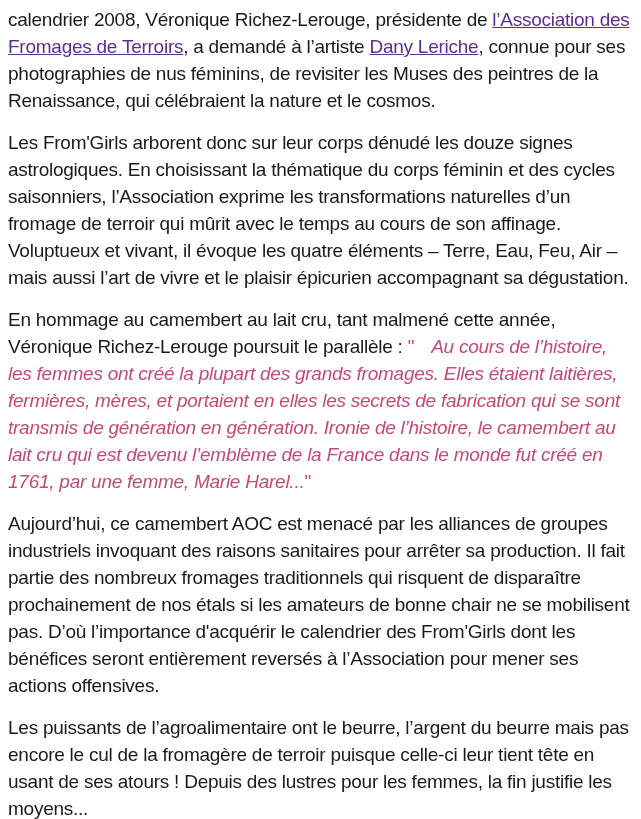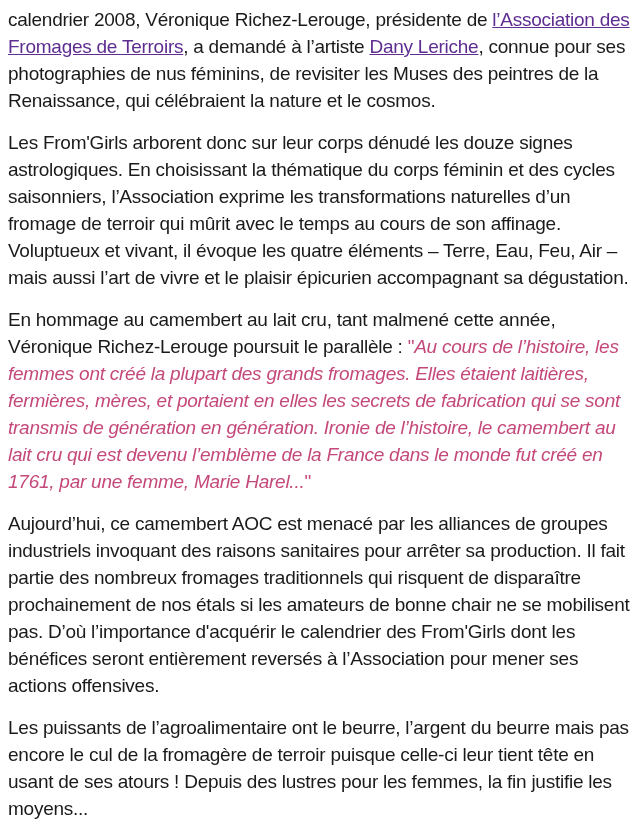--- a/index.html
+++ b/index.html
@@ -25,20 +25,21 @@
   .page p { margin: 0 0 15px 0; }
   .page p:last-child { margin-bottom: 0; }
   a.link {
     color: var(--link, #5e2d91);
     text-decoration: underline;
     cursor: pointer;
   }
   .quote {
     color: var(--quote, #c4497a);
     font-style: italic;
+    margin-left: 17px;
   }
   .quote-mark {
     color: var(--quote, #c4497a);
     font-style: normal;
   }
   .plain { color: inherit; }
 </style>
 </head>
 <body>
 

